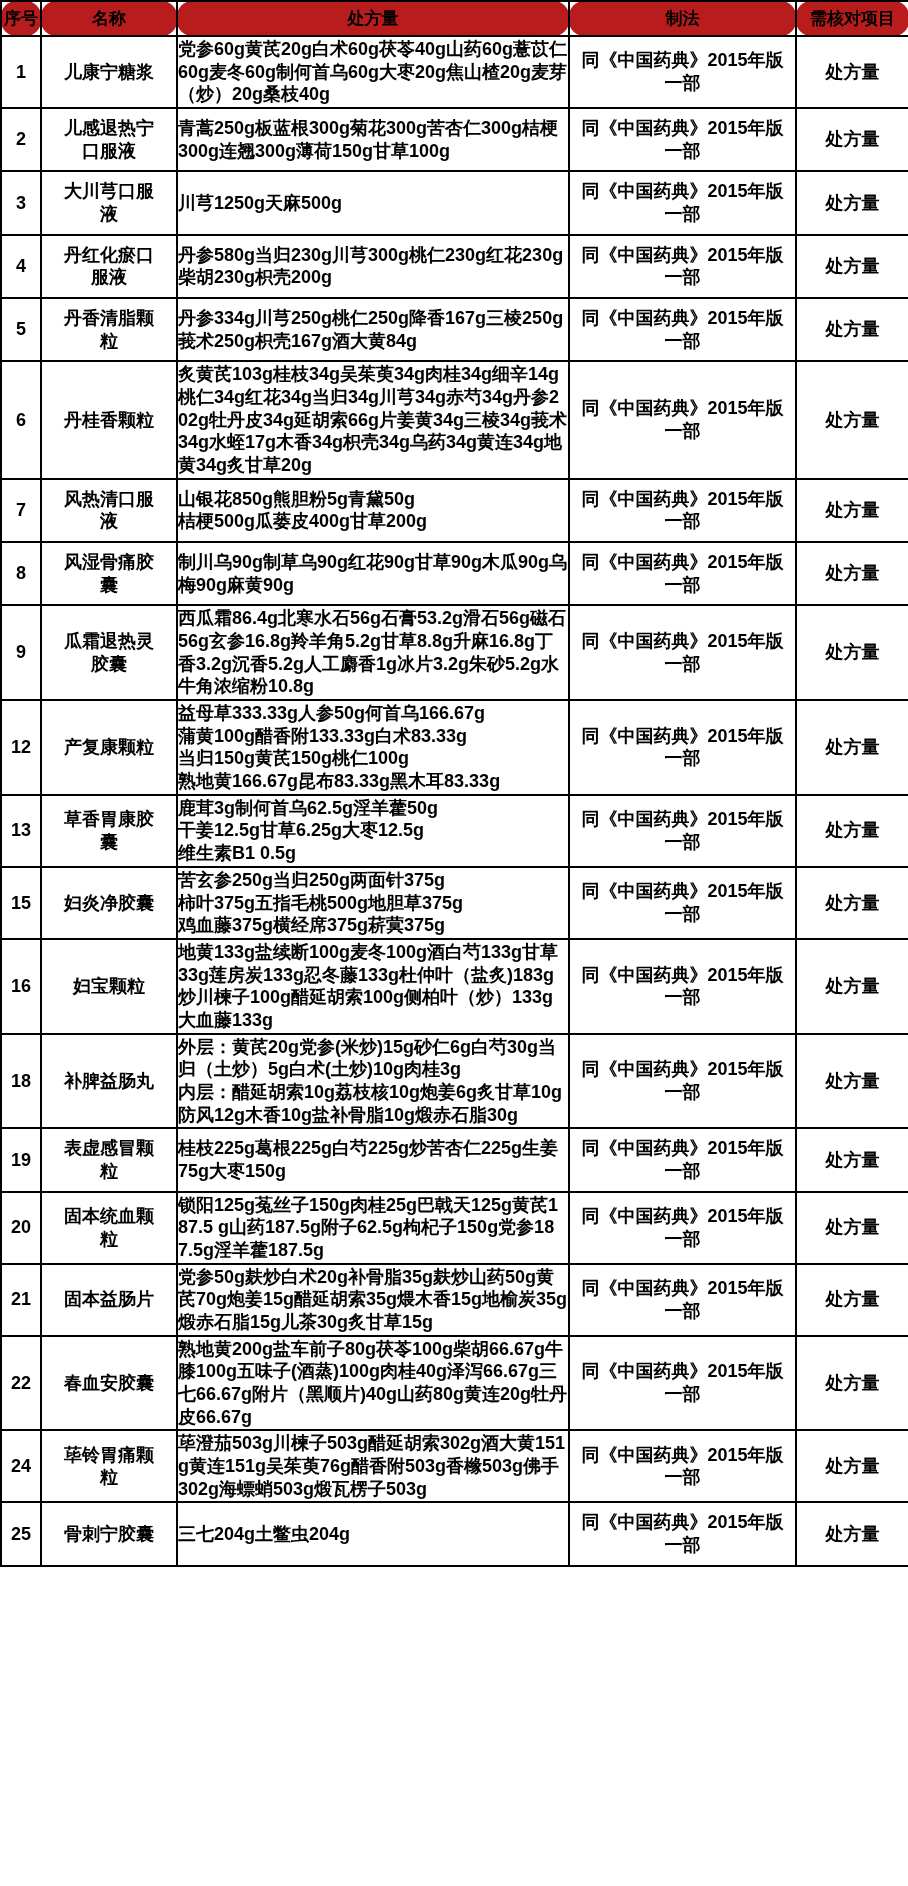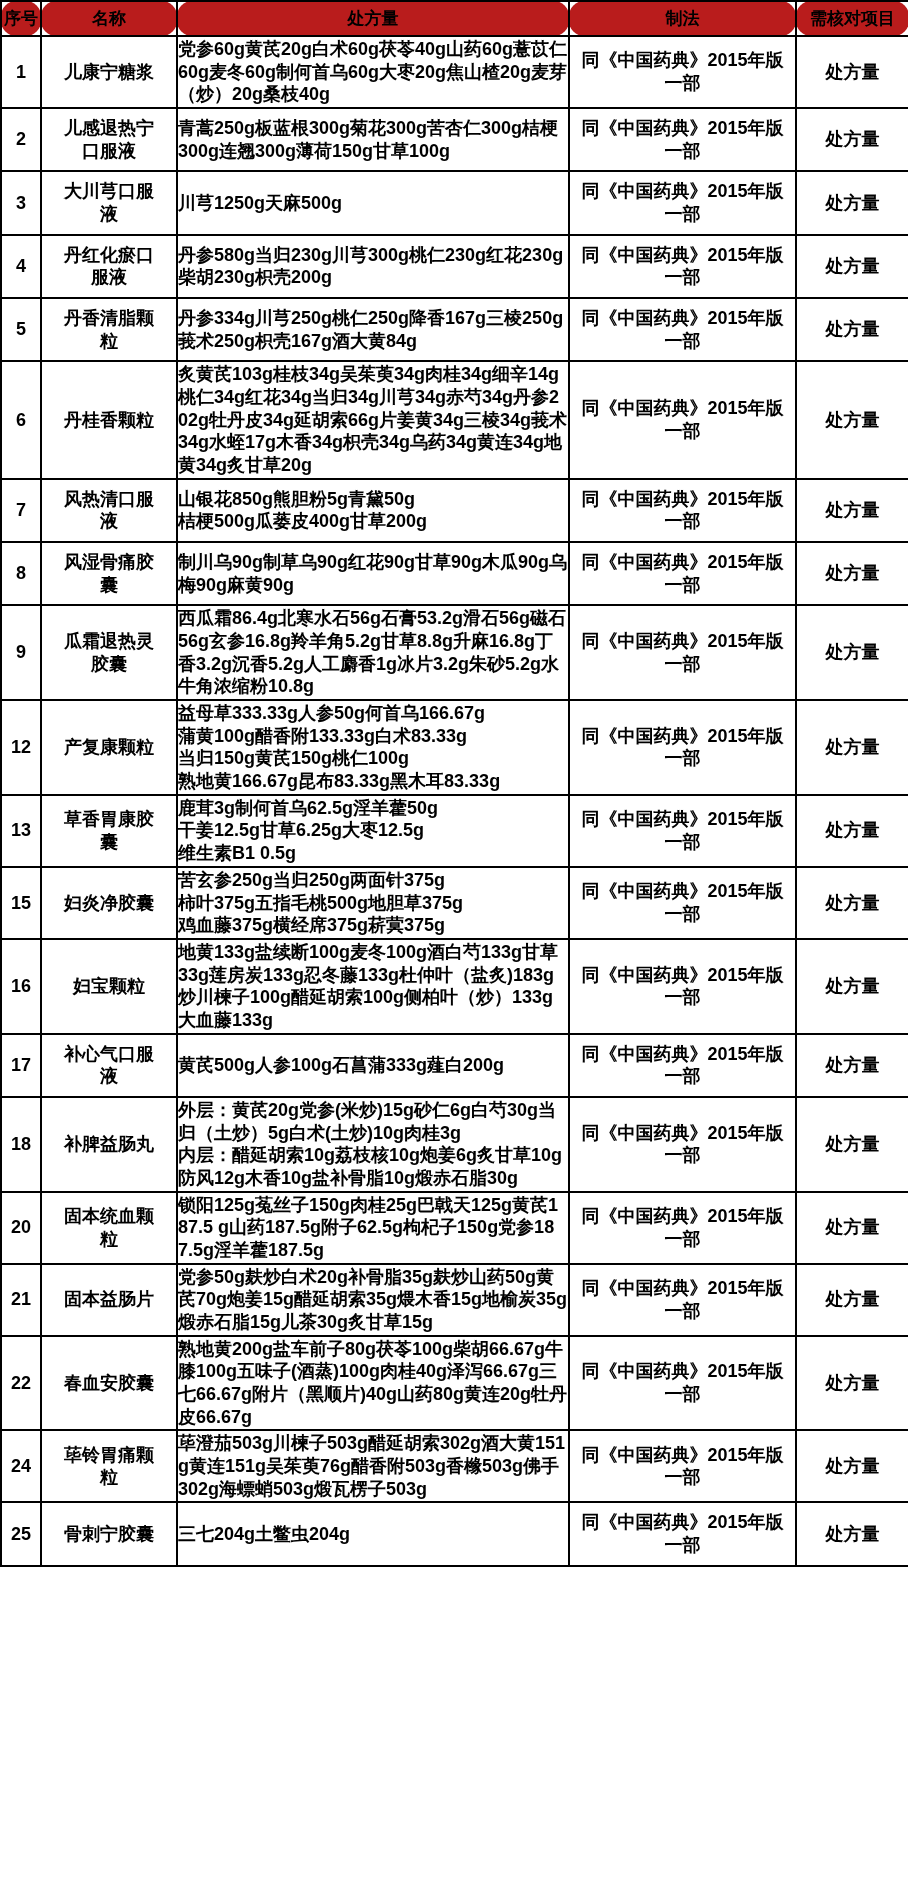--- a/index.html
+++ b/index.html
@@ -181,31 +181,31 @@
     <td class="cell-check">处方量</td>
   </tr>
         <tr>
     <td class="cell-no">16</td>
     <td class="cell-name">妇宝颗粒</td>
     <td class="cell-presc">地黄133g盐续断100g麦冬100g酒白芍133g甘草33g莲房炭133g忍冬藤133g杜仲叶（盐炙)183g炒川楝子100g醋延胡索100g侧柏叶（炒）133g大血藤133g</td>
     <td class="cell-method">同《中国药典》2015年版一部</td>
     <td class="cell-check">处方量</td>
   </tr>
         <tr>
-    <td class="cell-no">17</td>
-    <td class="cell-name">补心气口服液</td>
-    <td class="cell-presc">黄芪500g人参100g石菖蒲333g薤白200g</td>
-    <td class="cell-method">同《中国药典》2015年版一部</td>
-    <td class="cell-check">处方量</td>
-  </tr>
-        <tr>
     <td class="cell-no">18</td>
     <td class="cell-name">补脾益肠丸</td>
     <td class="cell-presc">外层：黄芪20g党参(米炒)15g砂仁6g白芍30g当归（土炒）5g白术(土炒)10g肉桂3g
 内层：醋延胡索10g荔枝核10g炮姜6g炙甘草10g防风12g木香10g盐补骨脂10g煅赤石脂30g</td>
+    <td class="cell-method">同《中国药典》2015年版一部</td>
+    <td class="cell-check">处方量</td>
+  </tr>
+        <tr>
+    <td class="cell-no">19</td>
+    <td class="cell-name">表虚感冒颗粒</td>
+    <td class="cell-presc">桂枝225g葛根225g白芍225g炒苦杏仁225g生姜75g大枣150g</td>
     <td class="cell-method">同《中国药典》2015年版一部</td>
     <td class="cell-check">处方量</td>
   </tr>
         <tr>
     <td class="cell-no">20</td>
     <td class="cell-name">固本统血颗粒</td>
     <td class="cell-presc">锁阳125g菟丝子150g肉桂25g巴戟天125g黄芪187.5 g山药187.5g附子62.5g枸杞子150g党参187.5g淫羊藿187.5g</td>
     <td class="cell-method">同《中国药典》2015年版一部</td>
     <td class="cell-check">处方量</td>
   </tr>

